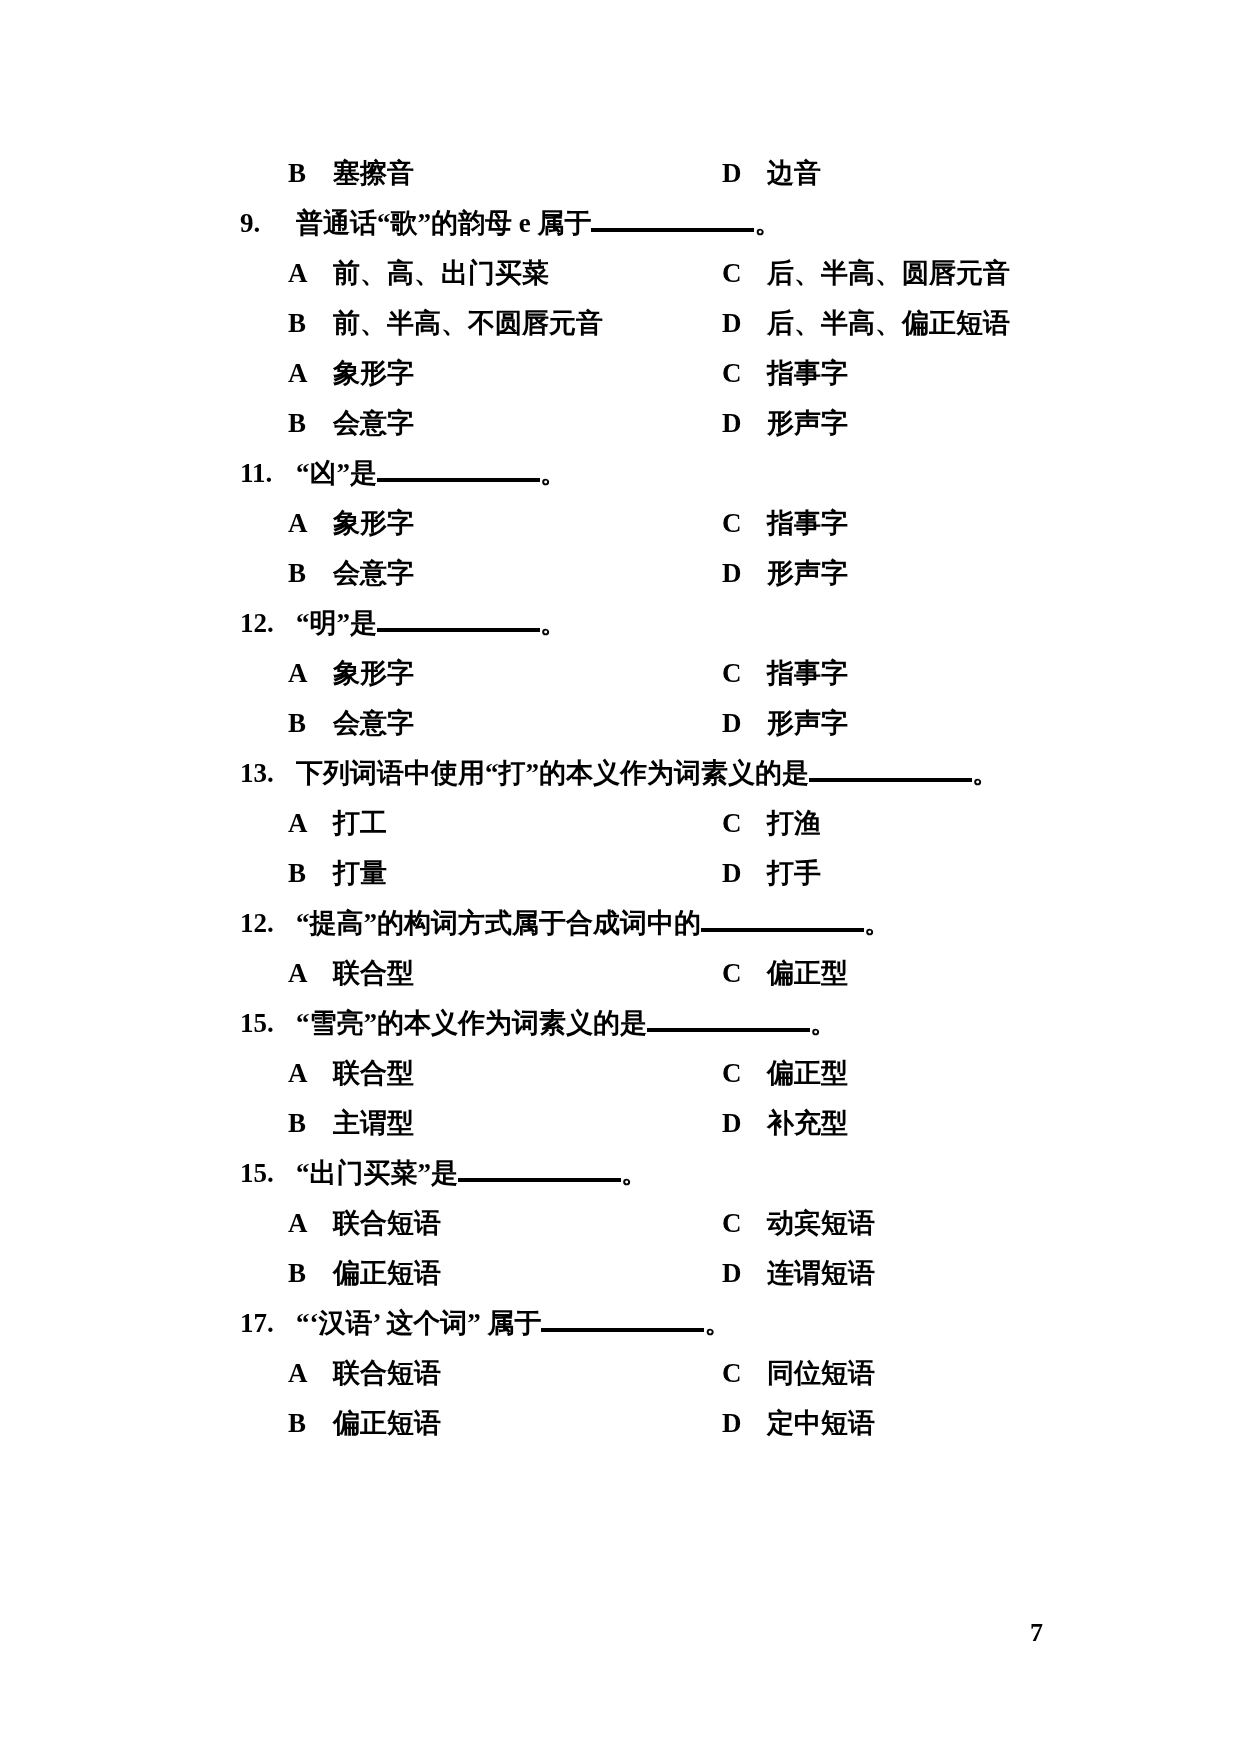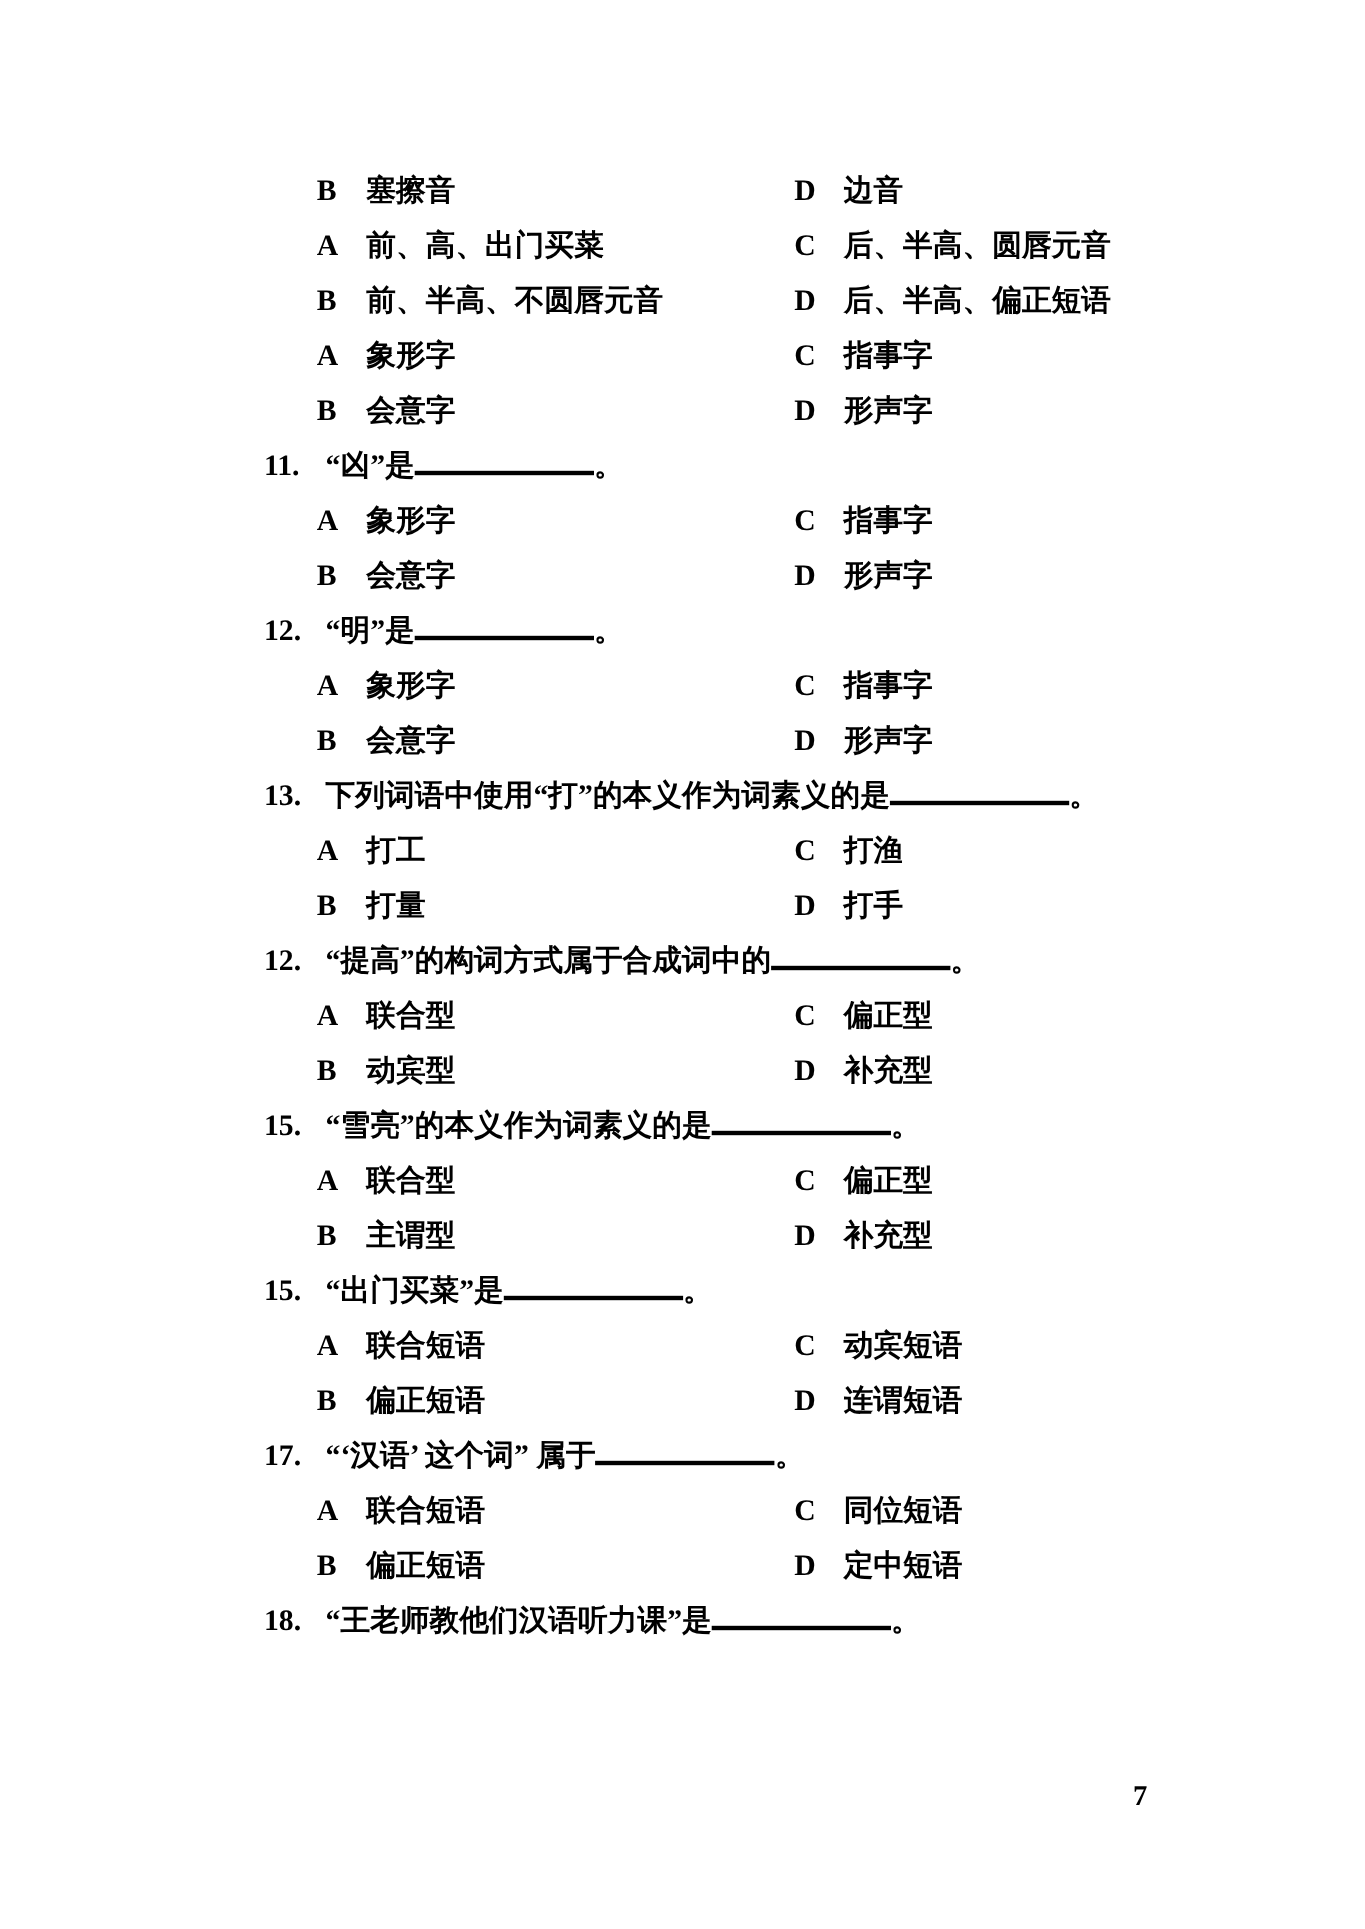--- a/index.html
+++ b/index.html
@@ -31,41 +31,40 @@
     font-size:26px;line-height:50px;font-weight:bold;
     font-family:"Liberation Serif","DejaVu Serif",serif;
   }
 </style>
 </head>
 <body>
 
 <div class="content">
 
 <div class="row opts"><span class="opt"><span class="opt-letter">B</span><span class="opt-text">塞擦音</span></span><span class="opt col2"><span class="opt-letter">D</span><span class="opt-text">边音</span></span></div>
+    <div class="row q"><span class="q-num">9.</span><span class="q-text">普通话“歌”的韵母 e 属于</span><span class="blank"></span><span class="q-suffix">。</span></div>
     <div class="row opts"><span class="opt"><span class="opt-letter">A</span><span class="opt-text">前、高、出门买菜</span></span><span class="opt col2"><span class="opt-letter">C</span><span class="opt-text">后、半高、圆唇元音</span></span></div>
     <div class="row opts"><span class="opt"><span class="opt-letter">B</span><span class="opt-text">前、半高、不圆唇元音</span></span><span class="opt col2"><span class="opt-letter">D</span><span class="opt-text">后、半高、偏正短语</span></span></div>
     <div class="row opts"><span class="opt"><span class="opt-letter">A</span><span class="opt-text">象形字</span></span><span class="opt col2"><span class="opt-letter">C</span><span class="opt-text">指事字</span></span></div>
     <div class="row opts"><span class="opt"><span class="opt-letter">B</span><span class="opt-text">会意字</span></span><span class="opt col2"><span class="opt-letter">D</span><span class="opt-text">形声字</span></span></div>
     <div class="row q"><span class="q-num">11.</span><span class="q-text">“凶”是</span><span class="blank"></span><span class="q-suffix">。</span></div>
     <div class="row opts"><span class="opt"><span class="opt-letter">A</span><span class="opt-text">象形字</span></span><span class="opt col2"><span class="opt-letter">C</span><span class="opt-text">指事字</span></span></div>
     <div class="row opts"><span class="opt"><span class="opt-letter">B</span><span class="opt-text">会意字</span></span><span class="opt col2"><span class="opt-letter">D</span><span class="opt-text">形声字</span></span></div>
     <div class="row q"><span class="q-num">12.</span><span class="q-text">“明”是</span><span class="blank"></span><span class="q-suffix">。</span></div>
     <div class="row opts"><span class="opt"><span class="opt-letter">A</span><span class="opt-text">象形字</span></span><span class="opt col2"><span class="opt-letter">C</span><span class="opt-text">指事字</span></span></div>
     <div class="row opts"><span class="opt"><span class="opt-letter">B</span><span class="opt-text">会意字</span></span><span class="opt col2"><span class="opt-letter">D</span><span class="opt-text">形声字</span></span></div>
     <div class="row q"><span class="q-num">13.</span><span class="q-text">下列词语中使用“打”的本义作为词素义的是</span><span class="blank"></span><span class="q-suffix">。</span></div>
     <div class="row opts"><span class="opt"><span class="opt-letter">A</span><span class="opt-text">打工</span></span><span class="opt col2"><span class="opt-letter">C</span><span class="opt-text">打渔</span></span></div>
     <div class="row opts"><span class="opt"><span class="opt-letter">B</span><span class="opt-text">打量</span></span><span class="opt col2"><span class="opt-letter">D</span><span class="opt-text">打手</span></span></div>
     <div class="row q"><span class="q-num">12.</span><span class="q-text">“提高”的构词方式属于合成词中的</span><span class="blank"></span><span class="q-suffix">。</span></div>
     <div class="row opts"><span class="opt"><span class="opt-letter">A</span><span class="opt-text">联合型</span></span><span class="opt col2"><span class="opt-letter">C</span><span class="opt-text">偏正型</span></span></div>
-    <div class="row opts"><span class="opt"><span class="opt-letter">B</span><span class="opt-text">动宾型</span></span><span class="opt col2"><span class="opt-letter">D</span><span class="opt-text">补充型</span></span></div>
     <div class="row q"><span class="q-num">15.</span><span class="q-text">“雪亮”的本义作为词素义的是</span><span class="blank"></span><span class="q-suffix">。</span></div>
     <div class="row opts"><span class="opt"><span class="opt-letter">A</span><span class="opt-text">联合型</span></span><span class="opt col2"><span class="opt-letter">C</span><span class="opt-text">偏正型</span></span></div>
     <div class="row opts"><span class="opt"><span class="opt-letter">B</span><span class="opt-text">主谓型</span></span><span class="opt col2"><span class="opt-letter">D</span><span class="opt-text">补充型</span></span></div>
     <div class="row q"><span class="q-num">15.</span><span class="q-text">“出门买菜”是</span><span class="blank"></span><span class="q-suffix">。</span></div>
     <div class="row opts"><span class="opt"><span class="opt-letter">A</span><span class="opt-text">联合短语</span></span><span class="opt col2"><span class="opt-letter">C</span><span class="opt-text">动宾短语</span></span></div>
     <div class="row opts"><span class="opt"><span class="opt-letter">B</span><span class="opt-text">偏正短语</span></span><span class="opt col2"><span class="opt-letter">D</span><span class="opt-text">连谓短语</span></span></div>
     <div class="row q"><span class="q-num">17.</span><span class="q-text">“‘汉语’ 这个词” 属于</span><span class="blank"></span><span class="q-suffix">。</span></div>
     <div class="row opts"><span class="opt"><span class="opt-letter">A</span><span class="opt-text">联合短语</span></span><span class="opt col2"><span class="opt-letter">C</span><span class="opt-text">同位短语</span></span></div>
     <div class="row opts"><span class="opt"><span class="opt-letter">B</span><span class="opt-text">偏正短语</span></span><span class="opt col2"><span class="opt-letter">D</span><span class="opt-text">定中短语</span></span></div>
-    <div class="row q"><span class="q-num">18.</span><span class="q-text">“王老师教他们汉语听力课”是</span><span class="blank"></span><span class="q-suffix">。</span></div>
   </div>
 
 <div class="page-number">7</div>
 
 </body></html>

